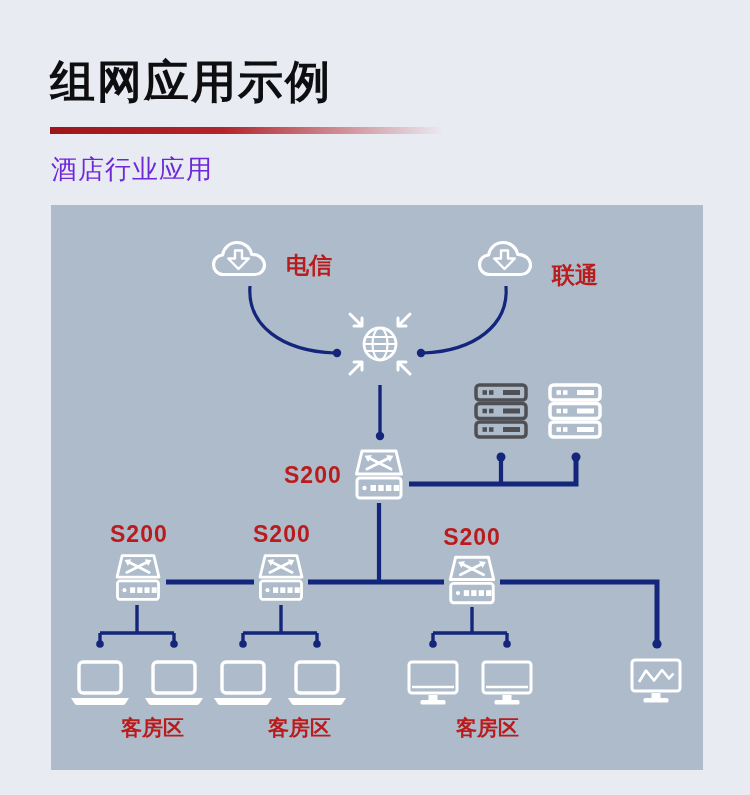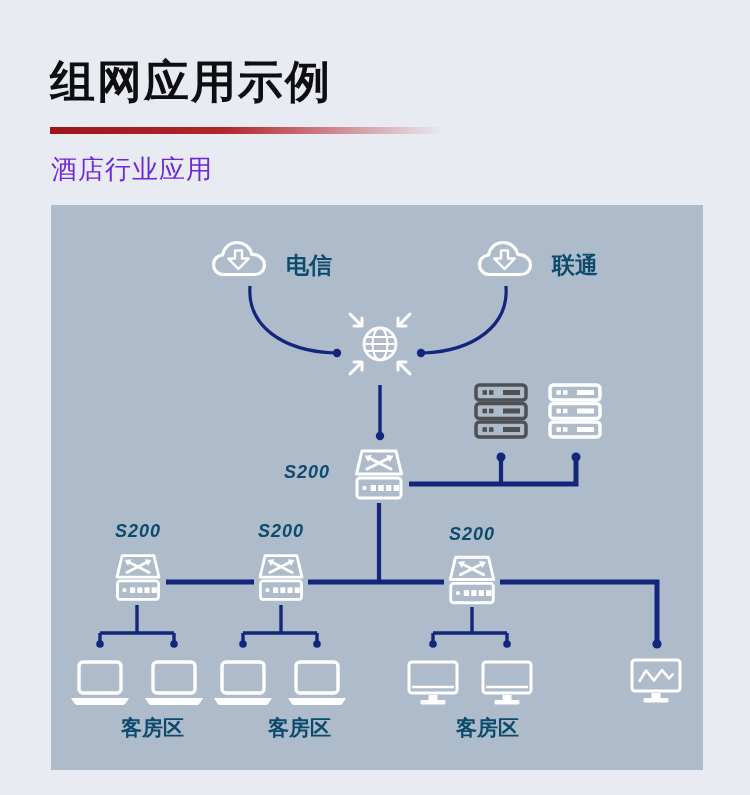--- a/index.html
+++ b/index.html
@@ -5,23 +5,23 @@
   html,body{margin:0;padding:0;}
   body{font-family:"Liberation Sans","DejaVu Sans",sans-serif;}
   .page{position:relative;width:750px;height:795px;background:#e9ebf3;overflow:hidden;}
   .abs{position:absolute;}
   .page-title{left:50px;top:52px;font-size:45px;font-weight:800;color:#0e0e10;letter-spacing:2px;}
   .title-underline{left:50px;top:127px;width:415px;height:7px;
     background:linear-gradient(90deg,#9d151b 0%,#b2252b 42%,rgba(178,37,43,0) 95%);}
   .page-subtitle{left:51px;top:152px;font-size:26px;font-weight:400;color:#6d28d9;letter-spacing:1px;}
   .panel{left:51px;top:205px;width:652px;height:565px;background:#aebbca;}
   .lines-svg{left:51px;top:205px;width:652px;height:565px;}
-  .lbl{color:#0c4a6e;font-weight:700;white-space:nowrap;}
+  .lbl{color:#b91c1c;font-weight:700;white-space:nowrap;}
   .lbl-isp{font-size:23px;}
-  .lbl-s200{font-size:18px;font-weight:600;letter-spacing:1px;font-style:italic;}
+  .lbl-s200{font-size:23px;font-weight:600;letter-spacing:1px;}
   .lbl-area{font-size:21px;text-align:right;}
   .lbl-servers{font-size:22px;}
   .icon-svg{display:block;}
 </style>
 </head>
 <body>
 
 <div class="page">
 
   <div class="abs page-title">组网应用示例</div>
@@ -70,21 +70,21 @@
   <svg class="abs icon-svg" style="left:211px;top:239px" width="58" height="42" viewBox="0 0 58 42">
     <path d="M12.5,35.5 C6,35.5 2.5,30.5 2.5,25.5 C2.5,20.3 6.7,16.4 11.6,16 C12.6,9 18.6,3.5 26,3.5 C33.6,3.5 39.6,8.8 40.6,15.3 C47.2,15.3 53.5,19.4 53.5,26 C53.5,31.6 49,35.5 44,35.5 Z" stroke="#fff" stroke-width="3.2" fill="none" stroke-linejoin="round"></path>
     <path d="M24,11.5 L31,11.5 L31,19.5 L37.8,19.5 L27.5,30 L17.2,19.5 L24,19.5 Z" stroke="#fff" stroke-width="2.4" fill="none" stroke-linejoin="round"></path>
   </svg>
   <div class="abs lbl lbl-isp" style="left:286px;top:250px">电信</div>
 
   <svg class="abs icon-svg" style="left:477px;top:239px" width="58" height="42" viewBox="0 0 58 42">
     <path d="M12.5,35.5 C6,35.5 2.5,30.5 2.5,25.5 C2.5,20.3 6.7,16.4 11.6,16 C12.6,9 18.6,3.5 26,3.5 C33.6,3.5 39.6,8.8 40.6,15.3 C47.2,15.3 53.5,19.4 53.5,26 C53.5,31.6 49,35.5 44,35.5 Z" stroke="#fff" stroke-width="3.2" fill="none" stroke-linejoin="round"></path>
     <path d="M24,11.5 L31,11.5 L31,19.5 L37.8,19.5 L27.5,30 L17.2,19.5 L24,19.5 Z" stroke="#fff" stroke-width="2.4" fill="none" stroke-linejoin="round"></path>
   </svg>
-  <div class="abs lbl lbl-isp" style="left:552px;top:250px">联通</div>
+  <div class="abs lbl lbl-isp" style="left:552px;top:260px">联通</div>
 
   <svg class="abs icon-svg" style="left:342px;top:306px" width="76" height="76" viewBox="0 0 76 76">
     <g stroke="#fff" fill="none">
       <circle cx="38" cy="38" r="16" stroke-width="2.8"></circle>
       <ellipse cx="38" cy="38" rx="7.5" ry="16" stroke-width="2.1"></ellipse>
       <path d="M22,38 H54 M23.8,31 H52.2 M23.8,45 H52.2" stroke-width="2.1"></path>
       <g stroke-width="3" stroke-linecap="round" stroke-linejoin="round">
         <path d="M8,8 L19,19 M20,12 V20 H12"></path>
         <path d="M68,8 L57,19 M56,12 V20 H64"></path>
         <path d="M8,68 L19,57 M12,56 H20 V64"></path>

